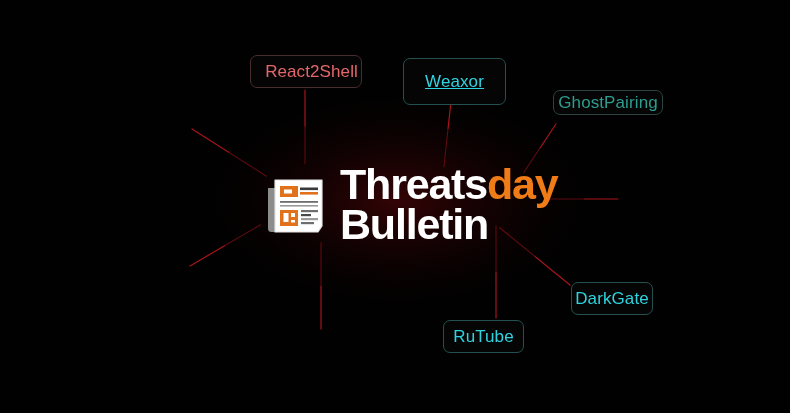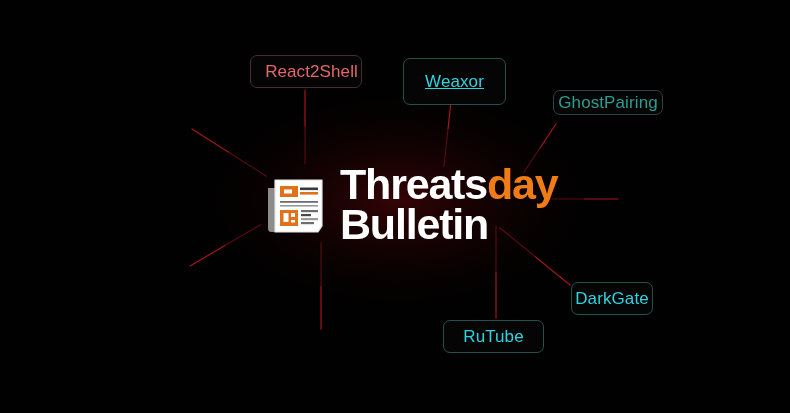--- a/index.html
+++ b/index.html
@@ -149,16 +149,16 @@
     </div>
     <div class="node cyan" style="left: 403px; top: 58px; width: 103px; height: 47px; text-decoration: underline;">
       <span>Weaxor</span>
     </div>
     <div class="node teal" style="left: 553px; top: 90px; width: 110px; height: 25px;">
       <span>GhostPairing</span>
     </div>
     <div class="node cyan" style="left: 571px; top: 282px; width: 82px; height: 33px;">
       <span>DarkGate</span>
     </div>
-    <div class="node cyan" style="left: 443px; top: 320px; width: 101px; height: 33px;">
+    <div class="node cyan" style="left: 443px; top: 320px; width: 81px; height: 33px;">
       <span>RuTube</span>
     </div>
   </div>
 
 </body></html>

